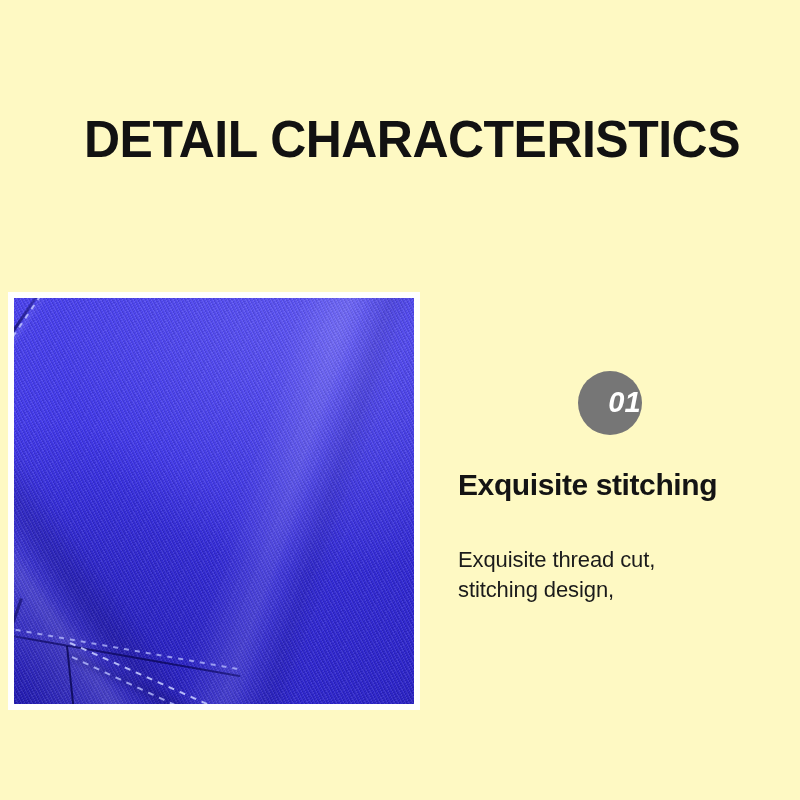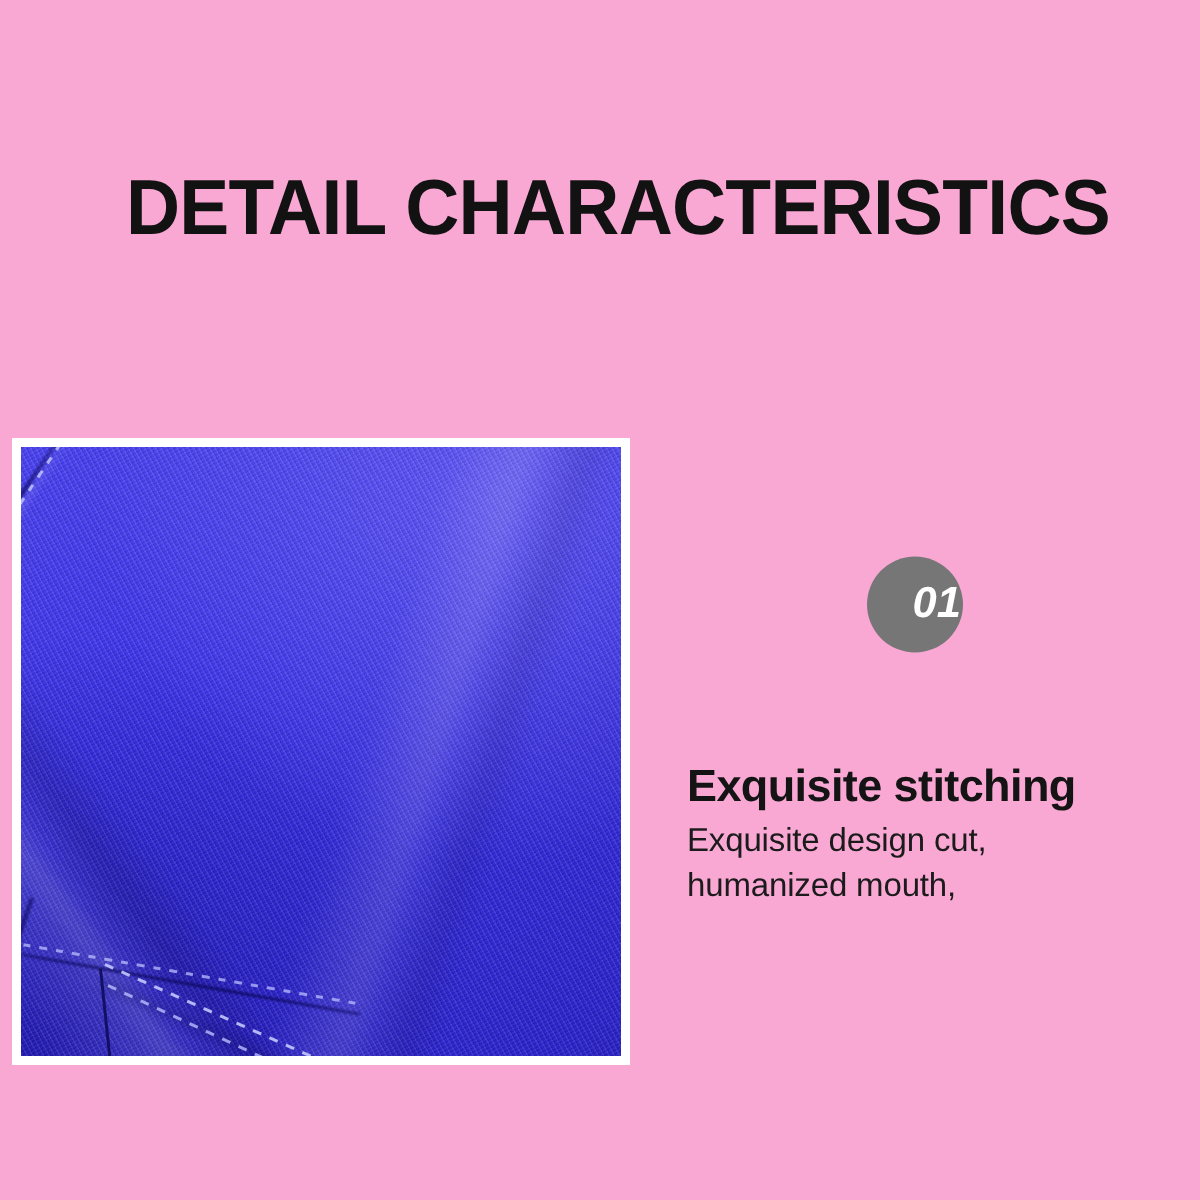--- a/index.html
+++ b/index.html
@@ -7,21 +7,21 @@
   html, body {
     width:800px; height:800px;
     background:#ececec;
     font-family:"Liberation Sans", sans-serif;
     overflow:hidden;
   }
 
   #page {
     position:relative;
     width:800px; height:800px;
-    background:#f9a8d4;
+    background:#fef9c3;
   }
 
   
   .page-title {
     position:absolute;
     left:84px; top:112px;
     font-size:52px;
     font-weight:bold;
     letter-spacing:-0.5px;
     color:#121212;
@@ -284,21 +284,20 @@
 
   .headline {
     position:absolute;
     left:2px; top:100px;
     width:320px;
     font-size:30px;
     font-weight:bold;
     color:#141414;
     line-height:1.13;
     letter-spacing:-0.4px;
-    margin-top:40px;
   }
 
   .body-copy {
     position:absolute;
     left:2px; top:177px;
     width:330px;
     font-size:22px;
     font-weight:normal;
     color:#1b1b1b;
     line-height:1.38;
@@ -338,19 +337,19 @@
 
     <div class="badge">
       <span class="badge-text">01</span>
     </div>
 
     <div class="headline">
       <span class="body-line">Exquisite stitching</span>
     </div>
 
     <div class="body-copy">
-      <span class="body-line">Exquisite design cut,</span>
-      <span class="body-line">humanized mouth,</span>
+      <span class="body-line">Exquisite thread cut,</span>
+      <span class="body-line">stitching design,</span>
     </div>
 
   </div>
 
 </div>
 
 </body></html>

